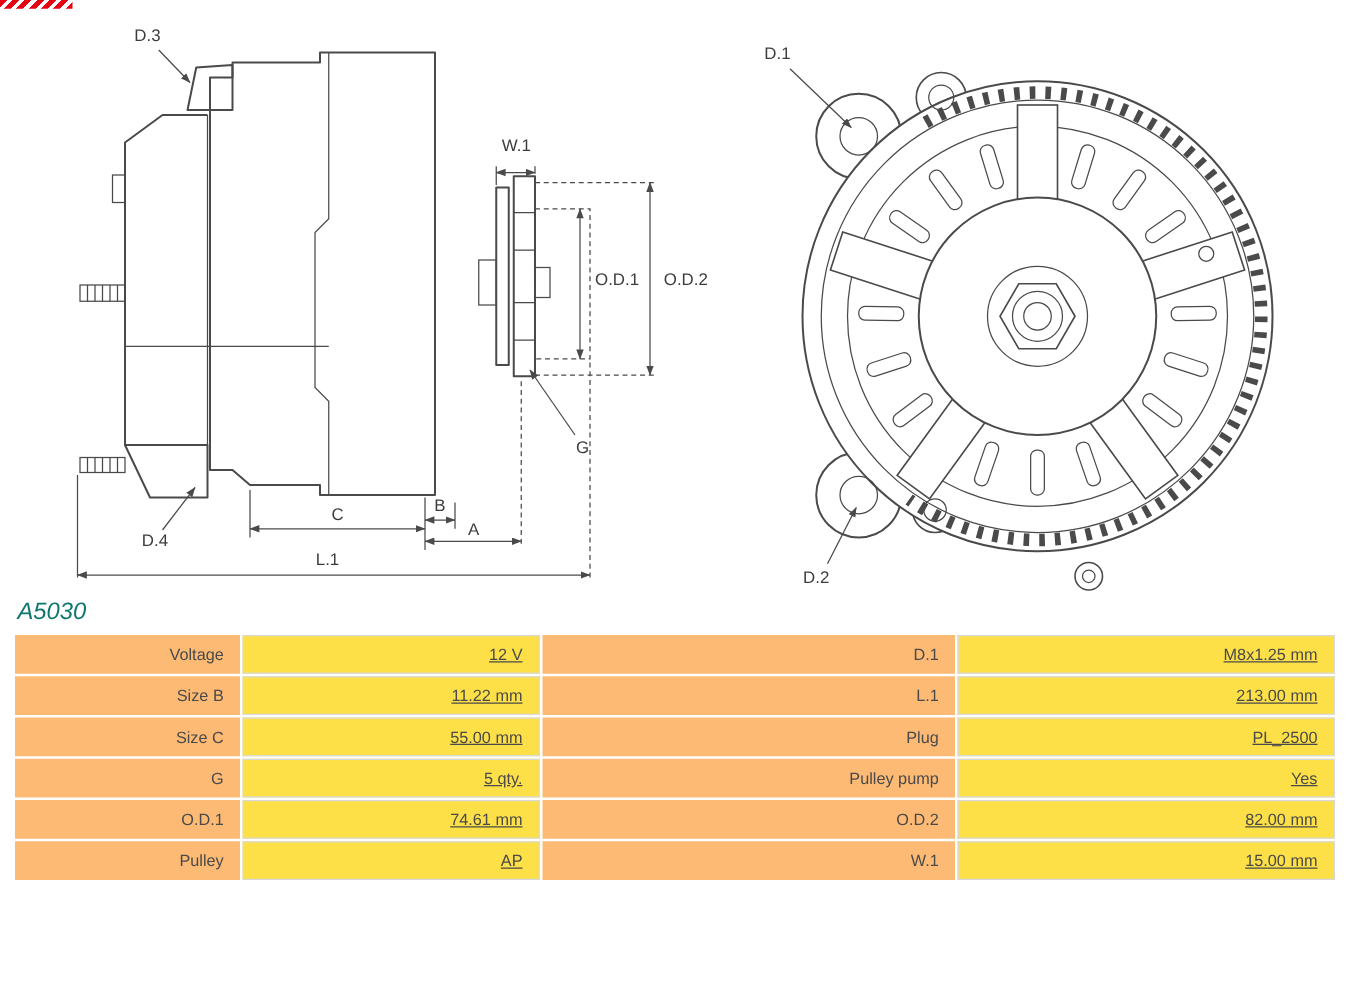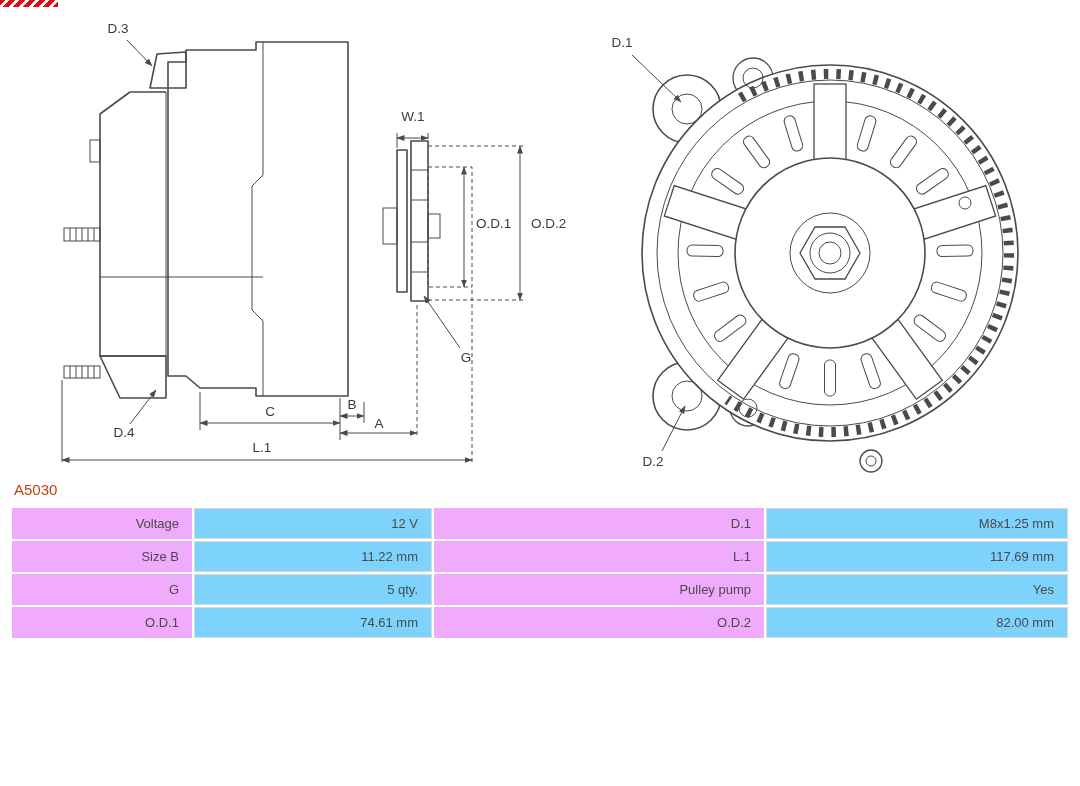--- a/index.html
+++ b/index.html
@@ -1,27 +1,27 @@
 <!DOCTYPE html>
 <html><head>
 <meta charset="utf-8">
 <style>
   html,body{margin:0;padding:0;background:#fff;}
   .page{position:relative;width:1080px;height:786px;background:#fff;
         font-family:"Liberation Sans",sans-serif;overflow:hidden;}
   .logo-frag{position:absolute;top:0;left:0;width:58px;height:7px;
         background:repeating-linear-gradient(135deg,#e30613 0 4px,#fff 4px 7px);}
   .drawing{display:block;}
-  .part-number{color:#c2410c;font-size:15px;line-height:20px;padding:2px 0 6px 14px;}
+  .part-number{color:#0f766e;font-size:19px;line-height:20px;padding:2px 0 6px 14px;font-style:italic;}
   table.specs{border-collapse:separate;border-spacing:2px;width:1060px;margin:0 10px;
         font-size:13px;color:#4a4a4a;table-layout:fixed;}
   table.specs td{padding:7px 13px;text-align:right;vertical-align:middle;
         white-space:nowrap;overflow:hidden;}
-  td.lbl{background:#f0abfc;}
-  td.val{background:#7dd3fc;border:1px solid #d9d9d9;}
+  td.lbl{background:#fdba74;}
+  td.val{background:#fde047;border:1px solid #d9d9d9;text-decoration:underline;}
   
   .ln{fill:none;stroke:#4a4a4a;stroke-width:1.6;stroke-linejoin:round;}
   .fw{fill:#ffffff;stroke:#4a4a4a;stroke-width:1.6;}
   .fw2{fill:#ffffff;stroke:#4a4a4a;stroke-width:1.3;}
   .thin{fill:none;stroke:#4a4a4a;stroke-width:1;}
   .dash{fill:none;stroke:#4a4a4a;stroke-width:1;stroke-dasharray:4 3;}
   .dim{fill:none;stroke:#4a4a4a;stroke-width:1;}
   .teeth{fill:none;stroke:#4a4a4a;stroke-width:10;stroke-dasharray:4.5 8;}
   svg text{font-family:"Liberation Sans",sans-serif;font-size:13.5px;fill:#3c3c3c;}
 </style>
@@ -252,30 +252,42 @@
       <tr>
         <td class="lbl">Voltage</td>
         <td class="val">12 V</td>
         <td class="lbl">D.1</td>
         <td class="val">M8x1.25 mm</td>
       </tr>
       <tr>
         <td class="lbl">Size B</td>
         <td class="val">11.22 mm</td>
         <td class="lbl">L.1</td>
-        <td class="val">117.69 mm</td>
+        <td class="val">213.00 mm</td>
+      </tr>
+      <tr>
+        <td class="lbl">Size C</td>
+        <td class="val">55.00 mm</td>
+        <td class="lbl">Plug</td>
+        <td class="val">PL_2500</td>
       </tr>
       <tr>
         <td class="lbl">G</td>
         <td class="val">5 qty.</td>
         <td class="lbl">Pulley pump</td>
         <td class="val">Yes</td>
       </tr>
       <tr>
         <td class="lbl">O.D.1</td>
         <td class="val">74.61 mm</td>
         <td class="lbl">O.D.2</td>
         <td class="val">82.00 mm</td>
       </tr>
+      <tr>
+        <td class="lbl">Pulley</td>
+        <td class="val">AP</td>
+        <td class="lbl">W.1</td>
+        <td class="val">15.00 mm</td>
+      </tr>
     </tbody>
   </table>
 
 </div>
 
 </body></html>

